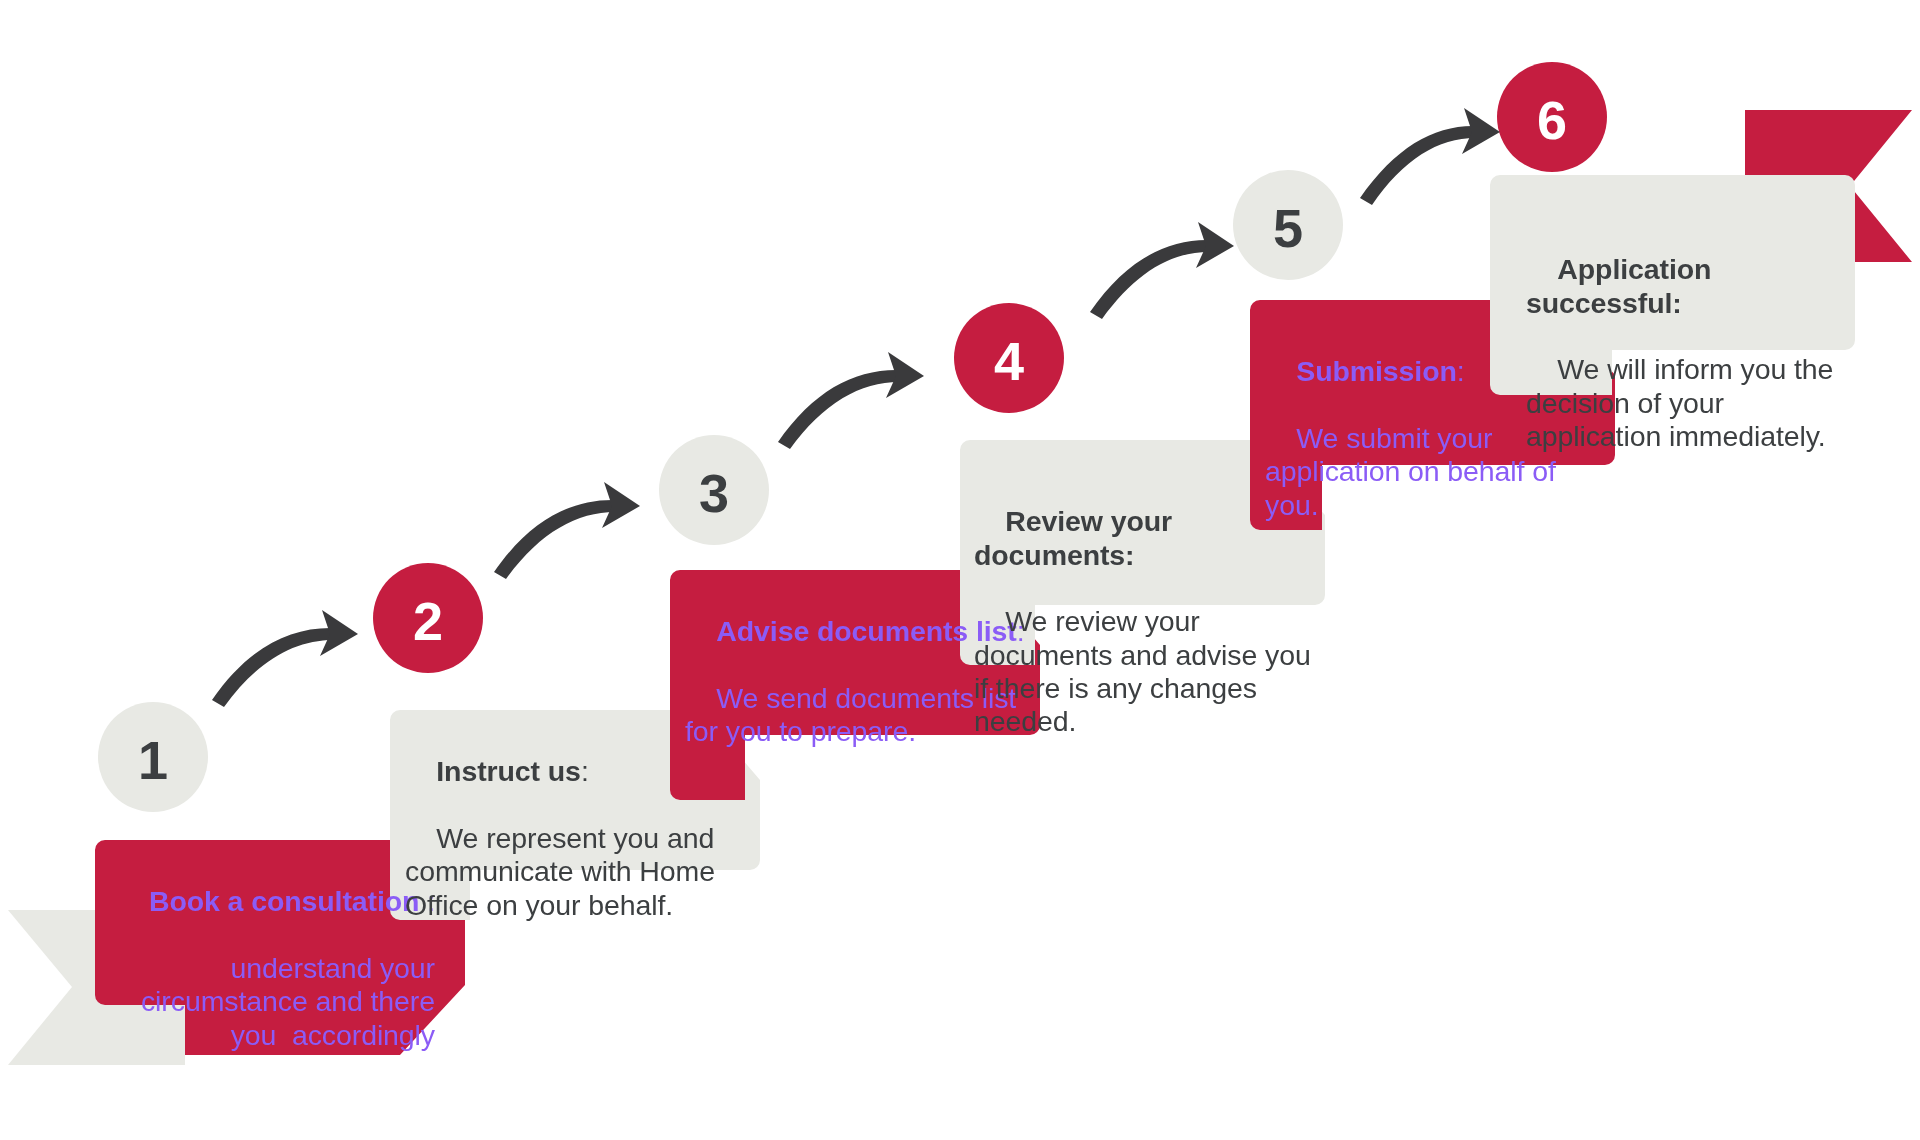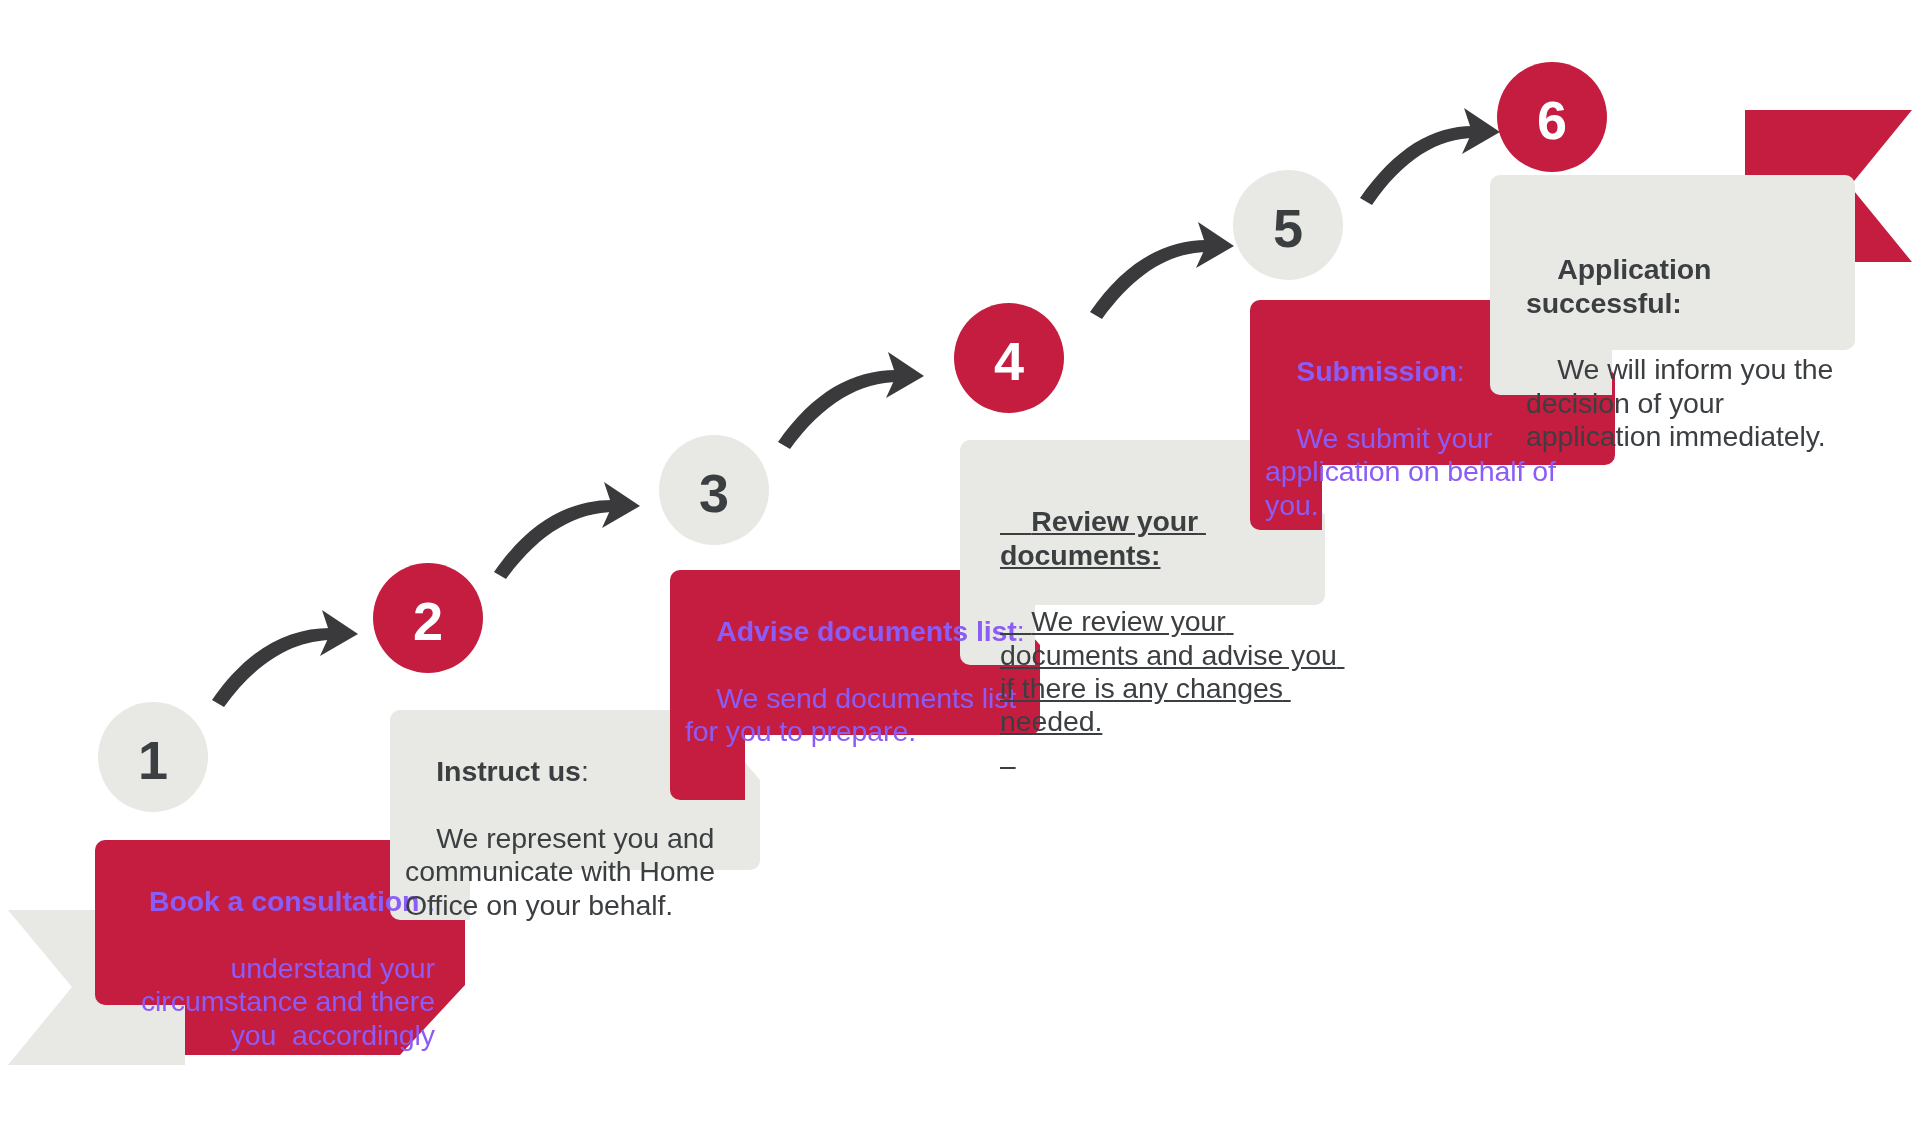--- a/index.html
+++ b/index.html
@@ -204,21 +204,21 @@
   <div class="box-text text-light" style="left:685px; top:582px; width:340px;">
     <span class="title">Advise documents list</span><span>:</span><br>
     <span>We send documents list for you to prepare.</span>
   </div>
 
   <div class="box-text text-dark" style="left:405px; top:722px; width:320px;">
     <span class="title">Instruct us</span><span>:</span><br>
     <span>We represent you and communicate with Home Office on your behalf.</span>
   </div>
 
-  <div class="box-text text-dark" style="left:1000px; top:472px; width:340px;text-decoration:underline;">
+  <div class="box-text text-dark" style="left:974px; top:472px; width:340px;">
     <span class="title">Review your documents:</span><span></span><br>
     <span>We review your documents and advise you if there is any changes needed.</span>
   </div>
 
   <div class="box-text text-light" style="left:1265px; top:322px; width:300px;">
     <span class="title">Submission</span><span>:</span><br>
     <span>We submit your application on behalf of you.</span>
   </div>
 
   <div class="box-text text-dark" style="left:1510px; top:220px; width:320px;margin-left:16px;">

